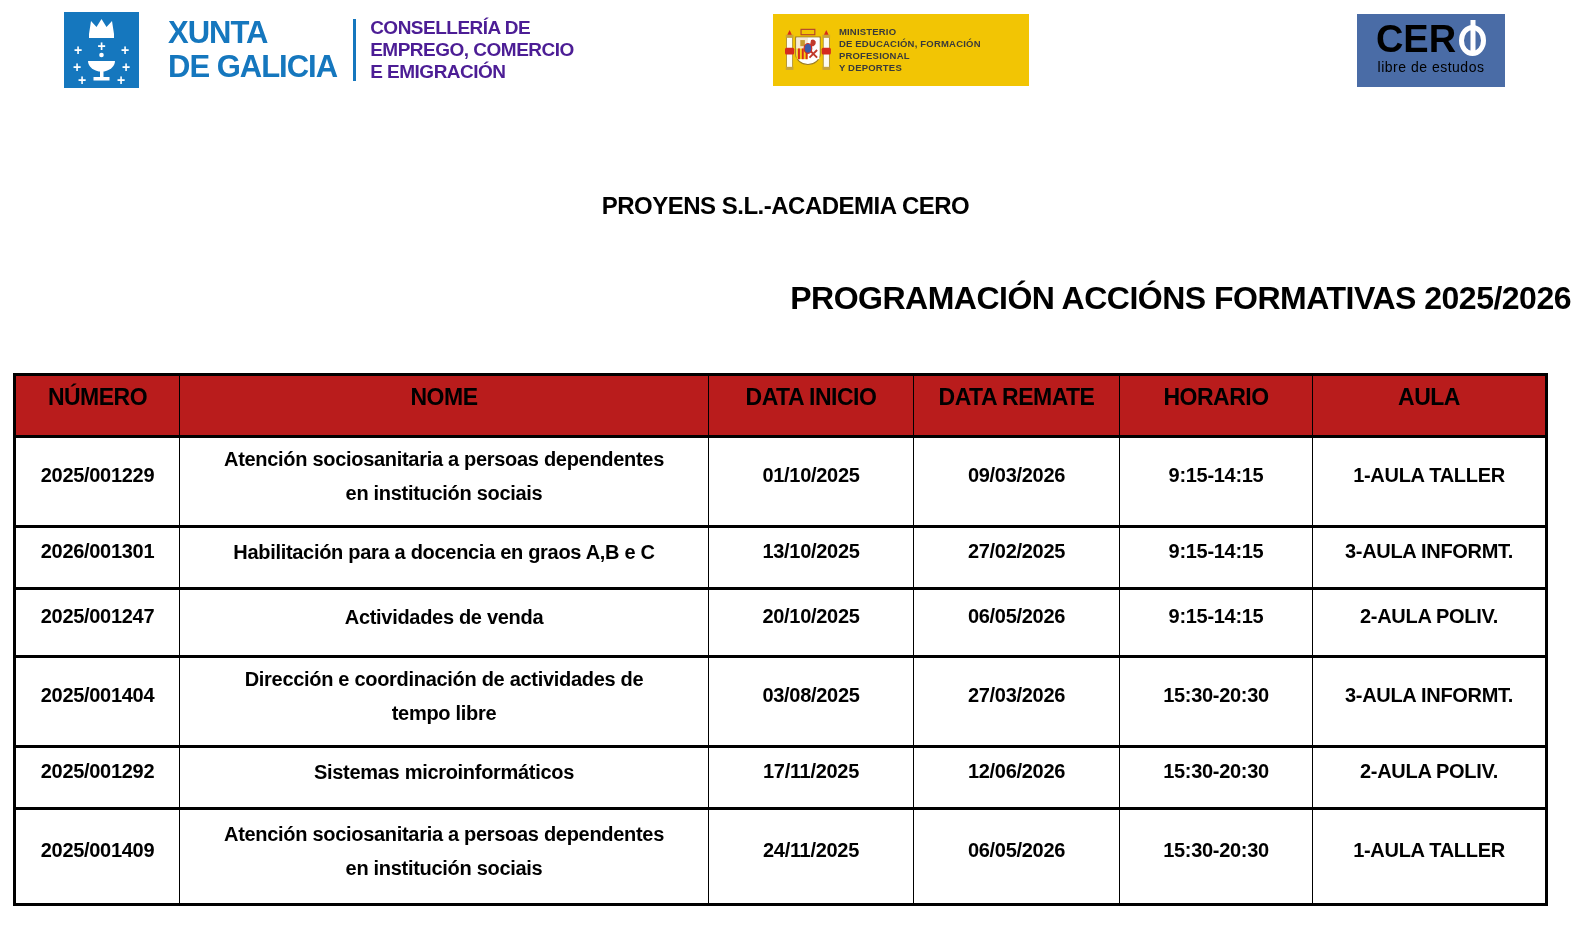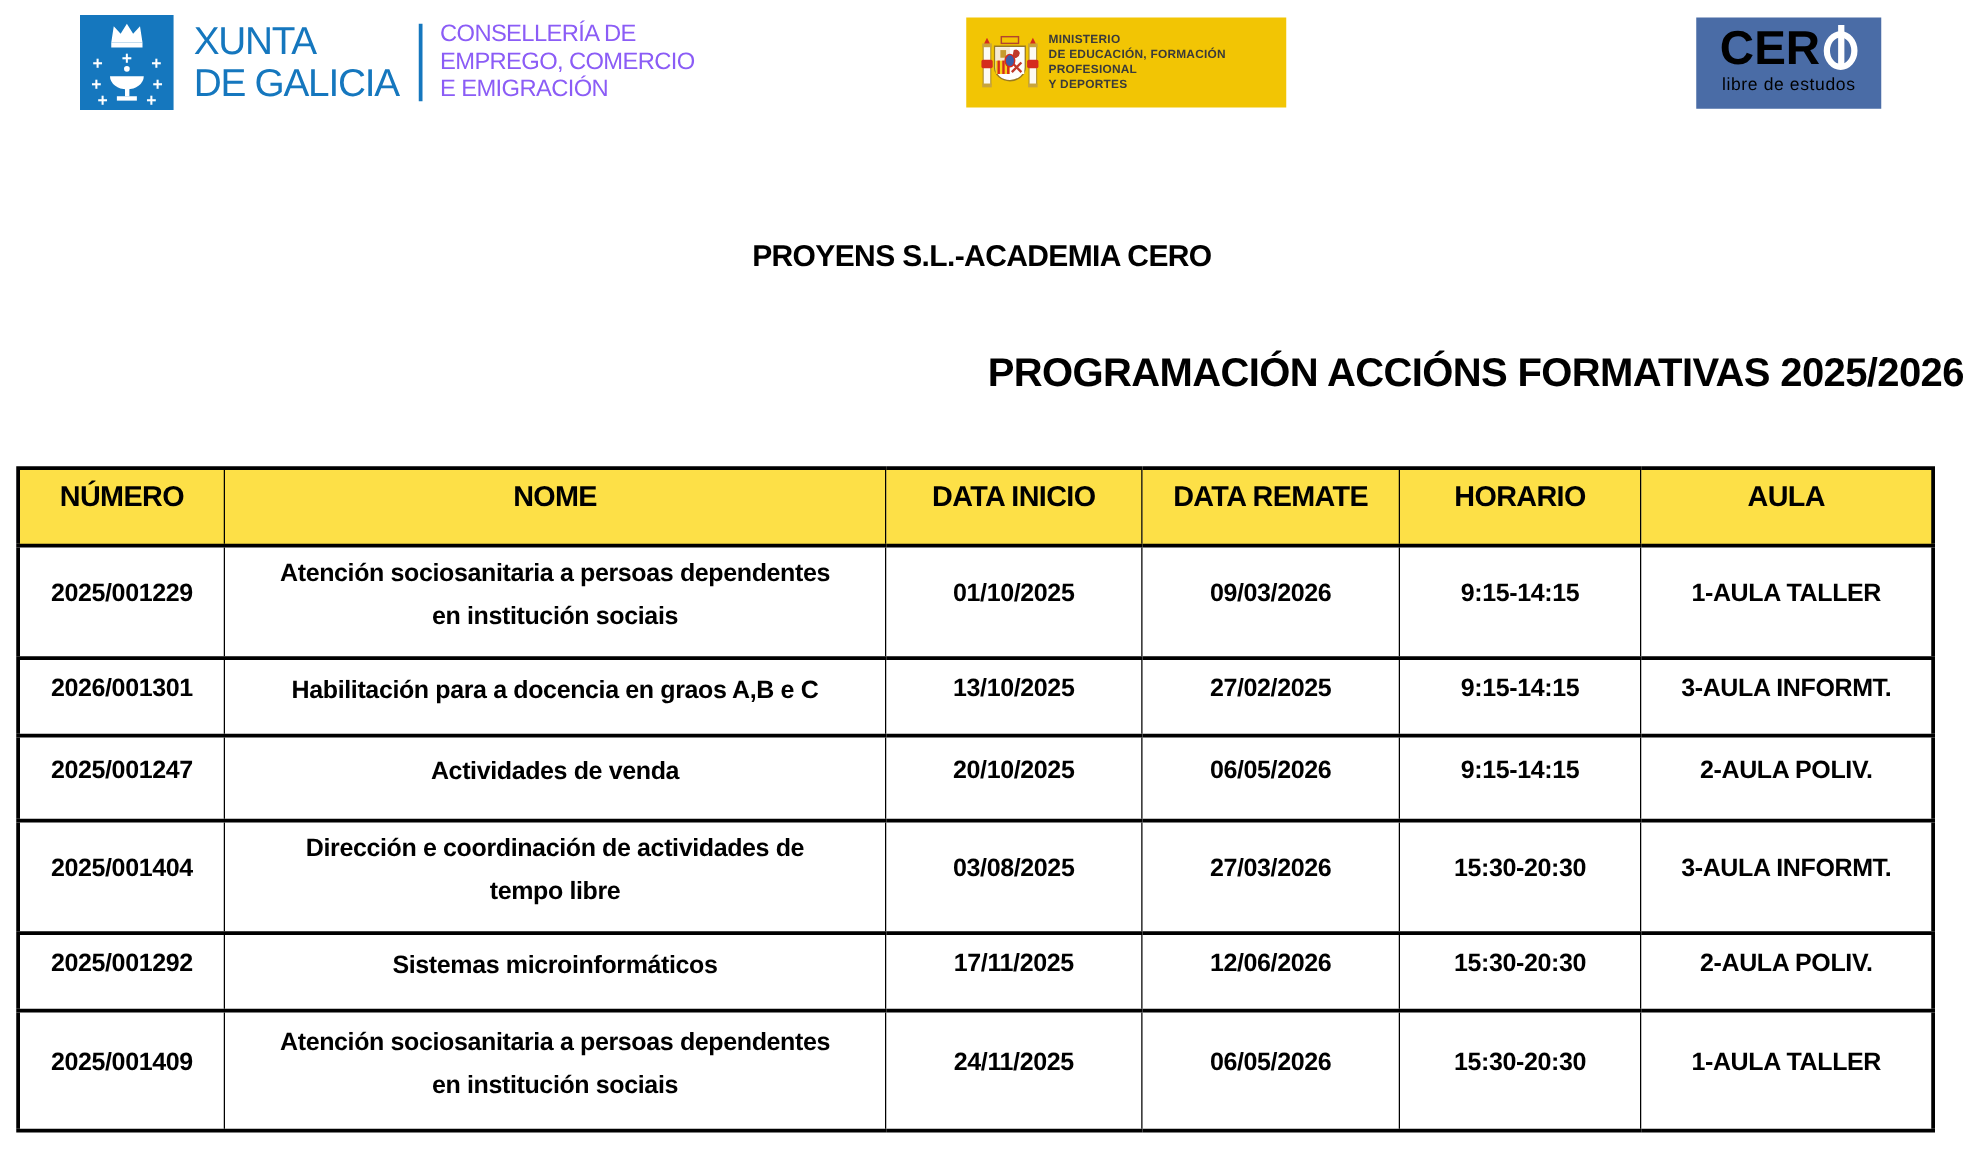--- a/index.html
+++ b/index.html
@@ -4,24 +4,24 @@
 <style>
   * { margin:0; padding:0; box-sizing:border-box; }
   html,body { width:1571px; height:927px; background:#fff; overflow:hidden;
               font-family:"Liberation Sans", sans-serif; }
 
   
   .logos { position:relative; height:92px; }
 
   .xunta-logo { position:absolute; left:64px; top:12px; display:flex; align-items:center; }
   .xunta-emblem { display:block; }
-  .xunta-name { margin-left:16px; color:#1577BE; font-weight:normal;
+  .xunta-name { margin-left:29px; color:#1577BE; font-weight:bold;
                 font-size:31px; line-height:34px; letter-spacing:-1px; }
   .xunta-divider { width:3px; height:62px; background:#1577BE; margin:0 14px 0 16px; }
-  .xunta-dept { color:#8b5cf6; font-weight:normal; font-size:19px; line-height:22px; letter-spacing:-0.5px; }
+  .xunta-dept { color:#4c1d95; font-weight:bold; font-size:19px; line-height:22px; letter-spacing:-0.5px; }
 
   .ministerio-logo { position:absolute; left:773px; top:14px; width:256px; height:72px;
                      background:#F2C504; display:flex; align-items:center; padding-left:12px; }
   .min-text { margin-left:8px; color:#3a3a3a; font-weight:bold;
               font-size:9.5px; line-height:12px; letter-spacing:0.2px; }
 
   .cero-logo { position:absolute; left:1357px; top:14px; width:148px; height:73px;
                background:#4A6CA6; color:#000000; text-align:center; }
   .cero-word { display:flex; justify-content:center; align-items:flex-end;
                font-size:38px; font-weight:bold; letter-spacing:0; height:44px; line-height:38px; }
@@ -36,21 +36,21 @@
                 margin-top:100px; letter-spacing:-0.5px; }
   .title-sub  { text-align:right; font-size:32px; font-weight:bold; color:#000;
                 margin-top:60px; letter-spacing:-0.5px; }
 
   
   table.prog { margin:56px 0 0 13px; width:1532px; border-collapse:collapse;
                border:3px solid #000; table-layout:fixed; }
   col.c-num { width:165px; } col.c-nome { width:529px; } col.c-ini { width:205px; }
   col.c-rem { width:206px; } col.c-hor { width:193px; } col.c-aula { width:234px; }
 
-  th { background:#fde047; color:#000; font-size:23px; font-weight:bold;
+  th { background:#b91c1c; color:#000; font-size:23px; font-weight:bold;
        text-align:center; vertical-align:middle; height:62px;
        border:1px solid #000; border-top:3px solid #000; border-bottom:3px solid #000;
        padding-bottom:16px; letter-spacing:-0.5px;margin-left:36px; }
   td { font-size:20px; font-weight:bold; color:#000; text-align:center;
        vertical-align:middle; border:1px solid #000;
        border-top:3px solid #000; border-bottom:3px solid #000;
        padding:0 6px 12px 6px; letter-spacing:-0.3px; }
   td.nome { white-space:pre-line; line-height:34px; }
 </style>
 </head>

